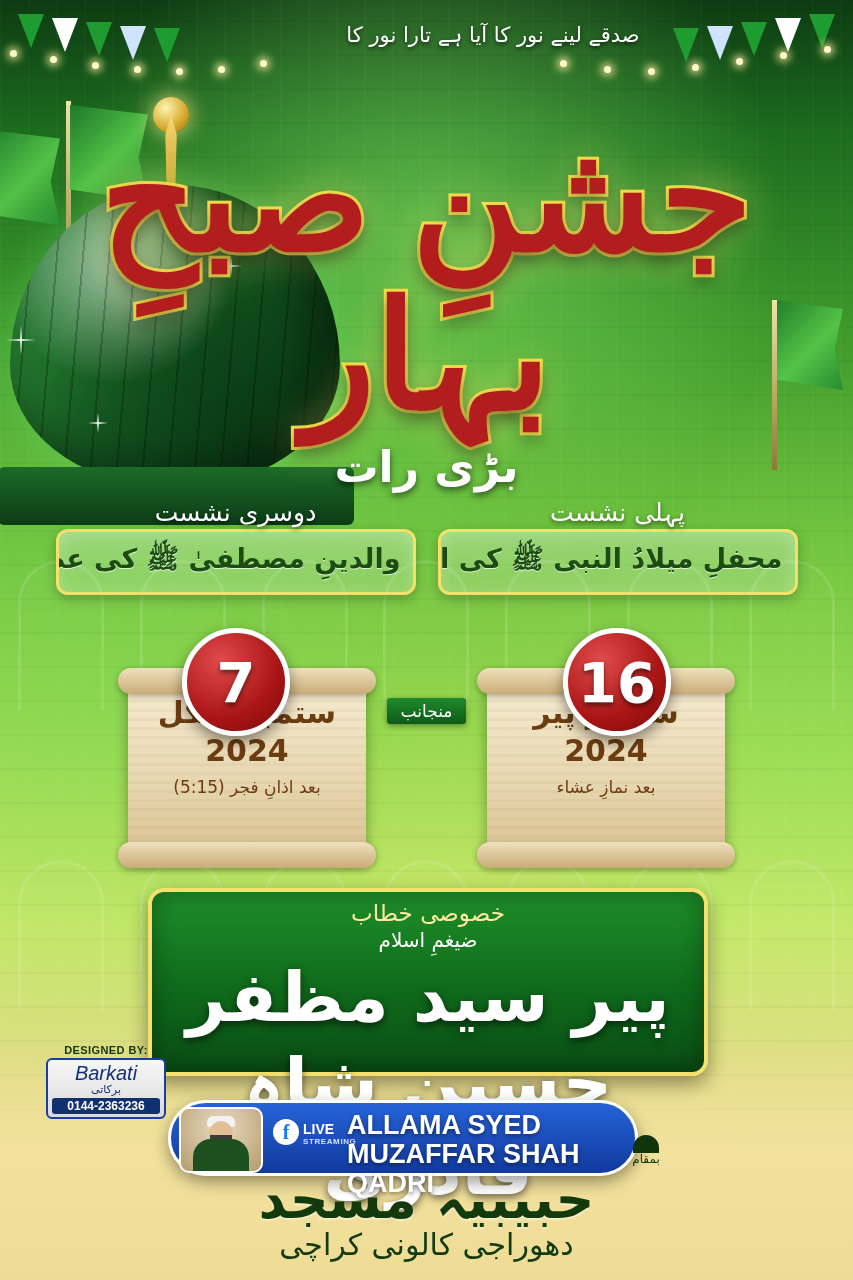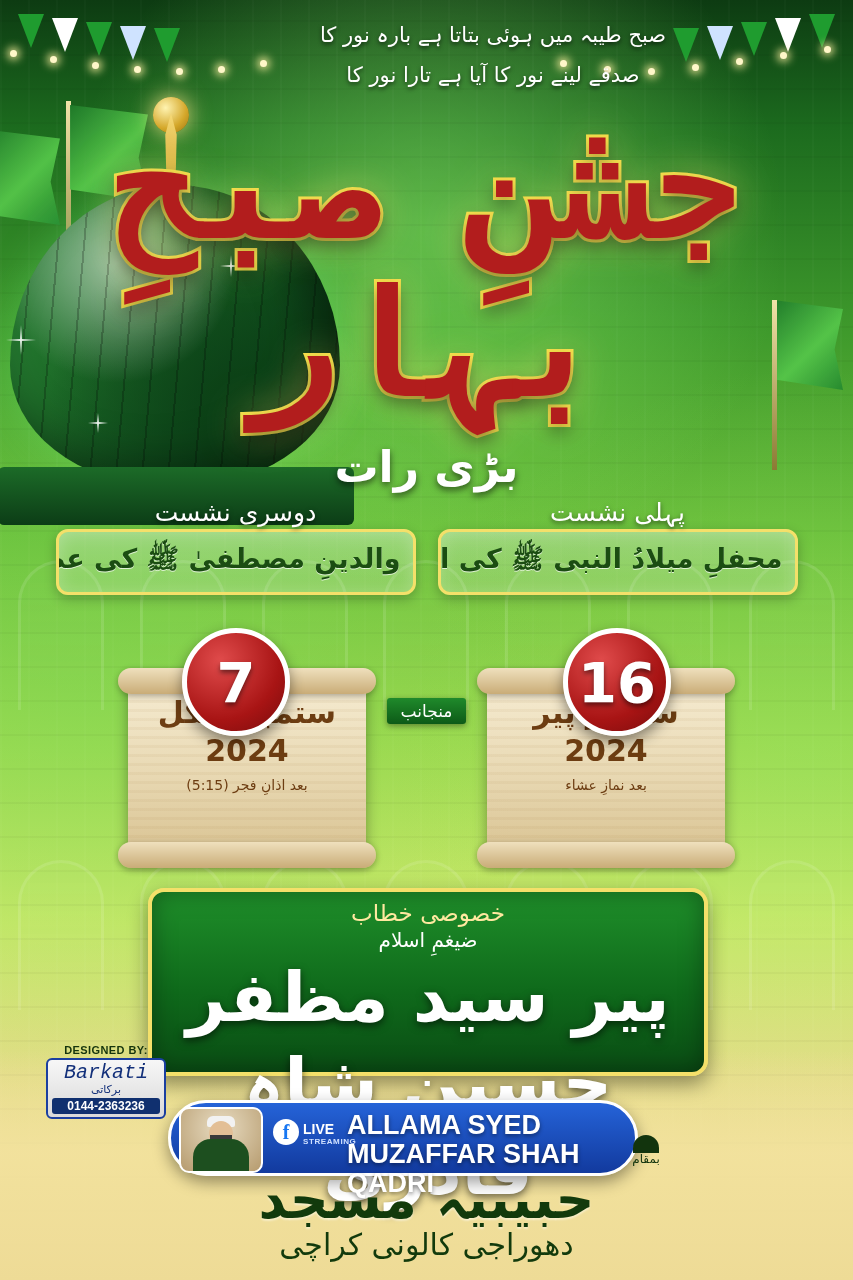--- a/index.html
+++ b/index.html
@@ -153,21 +153,21 @@
 
   
   .title-block {
     position: absolute;
     top: 120px; left: 0; right: 0;
     text-align: center;
     z-index: 7;
     direction: rtl;
   }
   .title-main {
-    font-family: Liberation Mono, monospace;
+    font-family: Liberation Sans, sans-serif;
     font-size: 150px;
     line-height: 1.05;
     font-weight: bold;
     color: #b21d1d;
     -webkit-text-stroke: 6px #f9e14a;
     paint-order: stroke fill;
     text-shadow: 0 8px 18px rgba(0,0,0,.45), 0 0 40px rgba(255,240,120,.55);
     letter-spacing: -6px;
   }
   .title-sub {
@@ -250,21 +250,21 @@
   .scroll-right { right: 128px; }
   .scroll-left  { left: 128px; }
   .scroll-inner {
     position: absolute; inset: 14px 10px;
     direction: rtl;
     text-align: center;
     color: #6d3d12;
     font-family: "DejaVu Sans", sans-serif;
   }
   .scroll-line1 { font-size: 30px; font-weight: bold; line-height: 1.25; }
-  .scroll-line2 { font-size: 14px; margin-top: 8px; }
+  .scroll-line2 { font-size: 17px; margin-top: 8px; }
 
   .daybadge {
     position: absolute;
     top: 0; width: 108px; height: 108px;
     border-radius: 50%;
     background: radial-gradient(circle at 34% 28%, #e04b4b, #a81414 62%, #770c0c);
     border: 5px solid #ffffff;
     box-shadow: 0 6px 14px rgba(0,0,0,.45);
     display: flex; align-items: center; justify-content: center;
     color: #ffffff;
@@ -351,21 +351,21 @@
     letter-spacing: .4px;
   }
   .designer-card {
     margin-top: 2px;
     background: linear-gradient(180deg, #f7f7f7, #d9d9d9);
     border: 2px solid #1b3fa0;
     border-radius: 6px;
     padding: 3px 4px;
   }
   .designer-brand {
-    font-family: Liberation Mono, monospace;
+    font-family: Liberation Sans, sans-serif;
     font-style: italic;
     font-size: 20px;
     color: #13307a;
     line-height: 1;
   }
   .designer-urdu {
     font-family: "DejaVu Sans", sans-serif;
     font-size: 11px;
     color: #13307a;
   }
@@ -557,21 +557,20 @@
     <div class="lightdot" style="left:560px; top:60px;"></div>
     <div class="lightdot" style="left:604px; top:66px;"></div>
     <div class="lightdot" style="left:648px; top:68px;"></div>
     <div class="lightdot" style="left:692px; top:64px;"></div>
     <div class="lightdot" style="left:736px; top:58px;"></div>
     <div class="lightdot" style="left:780px; top:52px;"></div>
     <div class="lightdot" style="left:824px; top:46px;"></div>
   </div>
 
   <div class="couplet">
-    <div>صبح طیبہ میں ہوئی بتاتا ہے بارہ نور کا</div>
     <div>صدقے لینے نور کا آیا ہے تارا نور کا</div>
   </div>
 
   <div class="title-block">
     <div class="title-main">جشنِ صبحِ بہار</div>
     <div class="title-sub">بڑی رات</div>
   </div>
 
   <div class="sessions">
     <div class="session">

